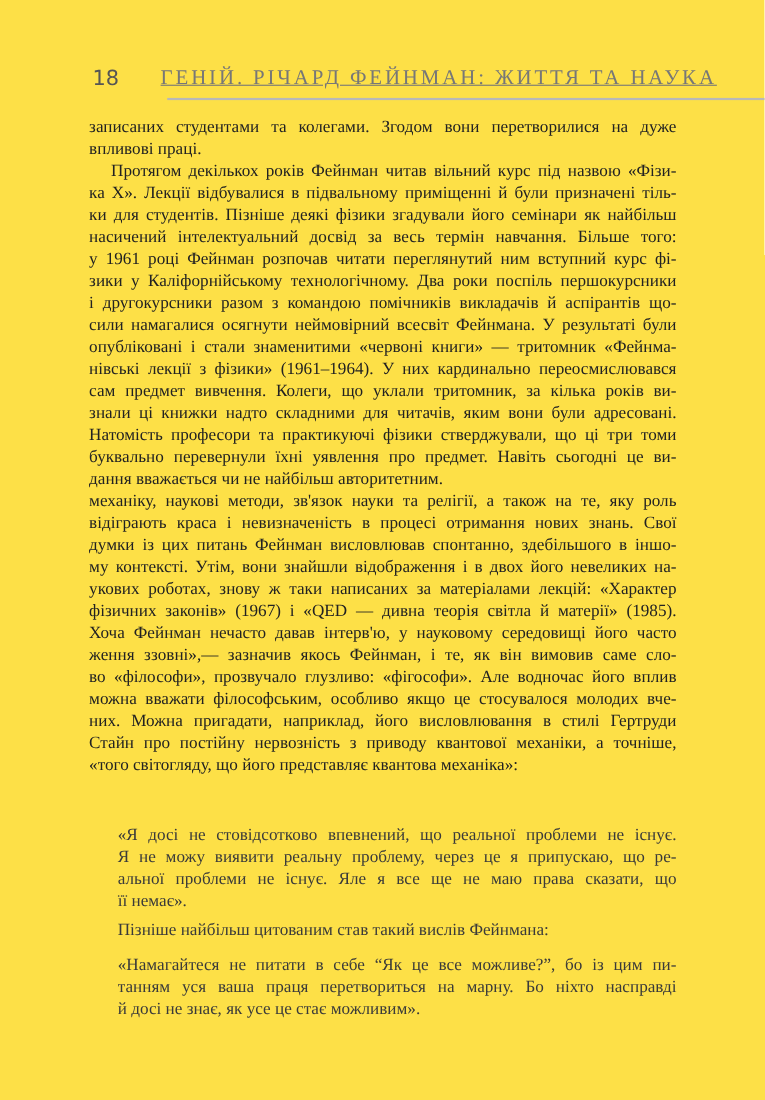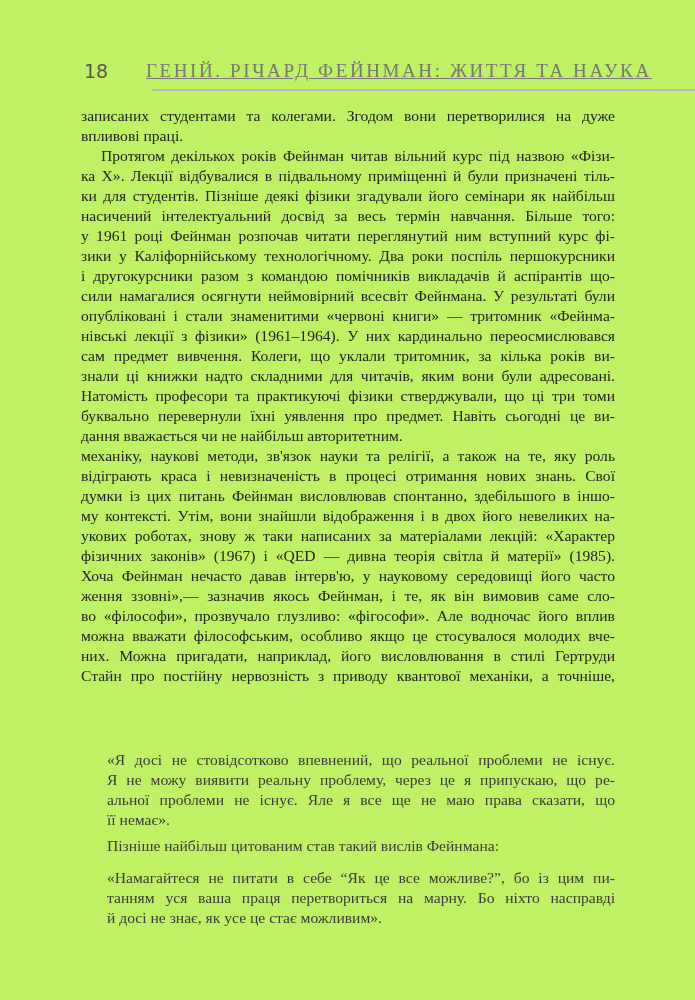--- a/index.html
+++ b/index.html
@@ -1,17 +1,17 @@
 <!DOCTYPE html>
 <html><head>
 <meta charset="utf-8">
 <style>
   html, body { margin: 0; padding: 0; background: #ffffff; }
   body { width: 695px; height: 1000px; position: relative; overflow: hidden; }
-  .page { position: absolute; left: 0; top: 0; width: 695px; height: 1000px; background: #bef264; }
+  .page { position: absolute; left: 0; top: 0; width: 695px; height: 1000px; background: #fde047; }
   .header { position: absolute; left: 84px; top: 58px; width: 530px; height: 30px; }
   .page-num { position: absolute; left: 0; top: 0; font-family: "DejaVu Sans", sans-serif; font-size: 19px; color: #555; line-height: 26px; }
   .running-title { position: absolute; left: 62px; top: 0; font-family: "Liberation Serif", serif; font-size: 19px; color: #777; letter-spacing: 2.6px; line-height: 26px; white-space: nowrap; text-decoration: underline; }
   .header-rule { position: absolute; left: 68px; top: 31px; width: 544px; height: 2px; background: #b8b8b8; }
   .body-text { position: absolute; left: 81px; top: 106px; width: 534px; font-family: "Liberation Serif", serif; font-size: 15.6px; line-height: 20px; color: #222; text-align: justify; hyphens: manual; }
   .body-text p { margin: 0; text-indent: 0; }
   .quote { position: absolute; left: 107px; width: 508px; font-family: "Liberation Serif", serif; font-size: 15.6px; line-height: 20px; color: #3a3a3a; text-align: justify; }
   .quote p { margin: 0; }
   .line { display: block; white-space: nowrap; text-align-last: justify; }
   .line.last { text-align-last: left; }
@@ -55,20 +55,21 @@
       <span class="line">думки із цих питань Фейнман висловлював спонтанно, здебільшого в іншо-</span>
       <span class="line">му контексті. Утім, вони знайшли відображення і в двох його невеликих на-</span>
       <span class="line">укових роботах, знову ж таки написаних за матеріалами лекцій: «Характер</span>
       <span class="line">фізичних законів» (1967) і «QED — дивна теорія світла й матерії» (1985).</span>
       <span class="line">Хоча Фейнман нечасто давав інтерв'ю, у науковому середовищі його часто</span>
       <span class="line">ження ззовні»,— зазначив якось Фейнман, і те, як він вимовив саме сло-</span>
       <span class="line">во «філософи», прозвучало глузливо: «фігософи». Але водночас його вплив</span>
       <span class="line">можна вважати філософським, особливо якщо це стосувалося молодих вче-</span>
       <span class="line">них. Можна пригадати, наприклад, його висловлювання в стилі Гертруди</span>
       <span class="line">Стайн про постійну нервозність з приводу квантової механіки, а точніше,</span>
+      <span class="line last">«того світогляду, що його представляє квантова механіка»:</span>
     </p>
   </div>
 
   <div class="quote" style="top:750px">
     <p>
       <span class="line">«Я досі не стовідсотково впевнений, що реальної проблеми не існує.</span>
       <span class="line">Я не можу виявити реальну проблему, через це я припускаю, що ре-</span>
       <span class="line">альної проблеми не існує. Яле я все ще не маю права сказати, що</span>
       <span class="line last">її немає».</span>
     </p>

